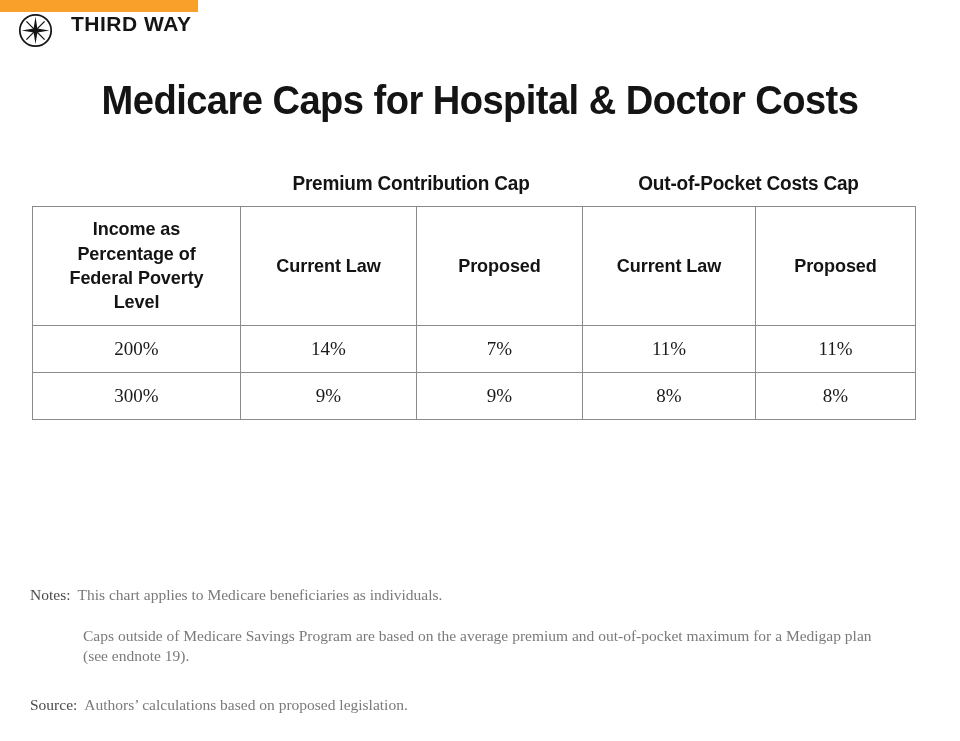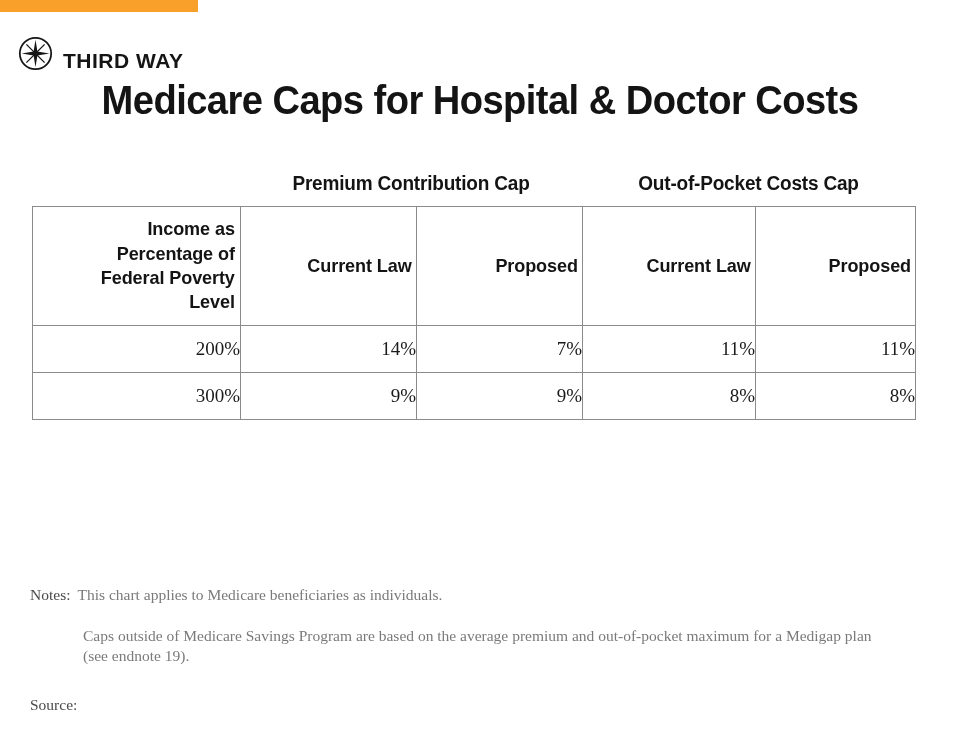--- a/index.html
+++ b/index.html
@@ -23,24 +23,24 @@
     top: 0;
     width: 198px;
     height: 12px;
     background: #F9A02B;
   }
 
   
   .brand {
     position: absolute;
     left: 18px;
-    top: 36px;
+    top: 13px;
     display: flex;
-    align-items: flex-end;
-    gap: 10px;
+    align-items: flex-start;
+    gap: 18px;
   }
   .brand-mark {
     width: 35px;
     height: 35px;
     display: block;
   }
   .brand-name {
     font-family: "Liberation Sans", sans-serif;
     font-size: 21px;
     font-weight: bold;
@@ -90,21 +90,21 @@
     position: absolute;
     left: 32px;
     top: 206px;
     width: 883px;
     border-collapse: collapse;
     table-layout: fixed;
   }
   .cap-table th,
   .cap-table td {
     border: 1.4px solid #8b8b8b;
-    text-align: right;
+    text-align: center;
     vertical-align: middle;
     padding: 0;
   }
   .cap-table th {
     height: 118px;
     font-family: "Liberation Sans", sans-serif;
     font-weight: bold;
     font-size: 19px;
     color: #141414;
     line-height: 1.28;
@@ -234,14 +234,15 @@
 </table>
 
 <div class="footnotes">
   <div class="note-row">
     <span class="note-label">Notes:</span>
     <span class="note-text">This chart applies to Medicare beneficiaries as individuals.</span>
   </div>
   <div class="note-indent">Caps outside of Medicare Savings Program are based on the average premium and out-of-pocket maximum for a Medigap plan (see endnote 19).</div>
   <div class="note-row source-row">
     <span class="note-label">Source:</span>
+    <span class="note-text">Authors’ calculations based on proposed legislation.</span>
   </div>
 </div>
 
 </body></html>

